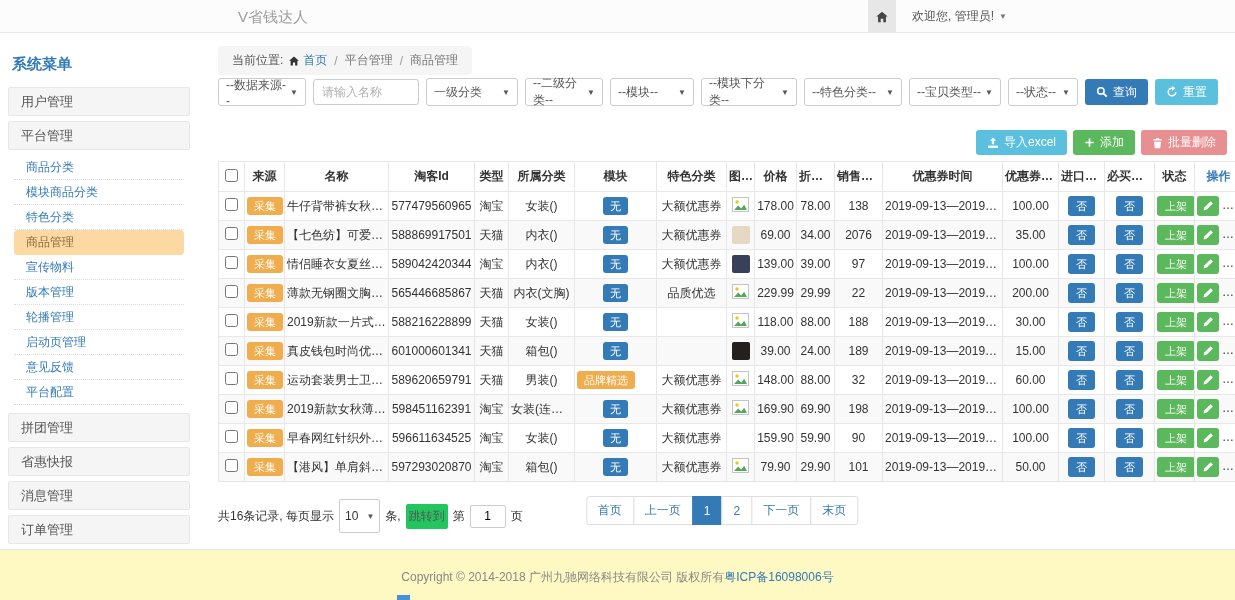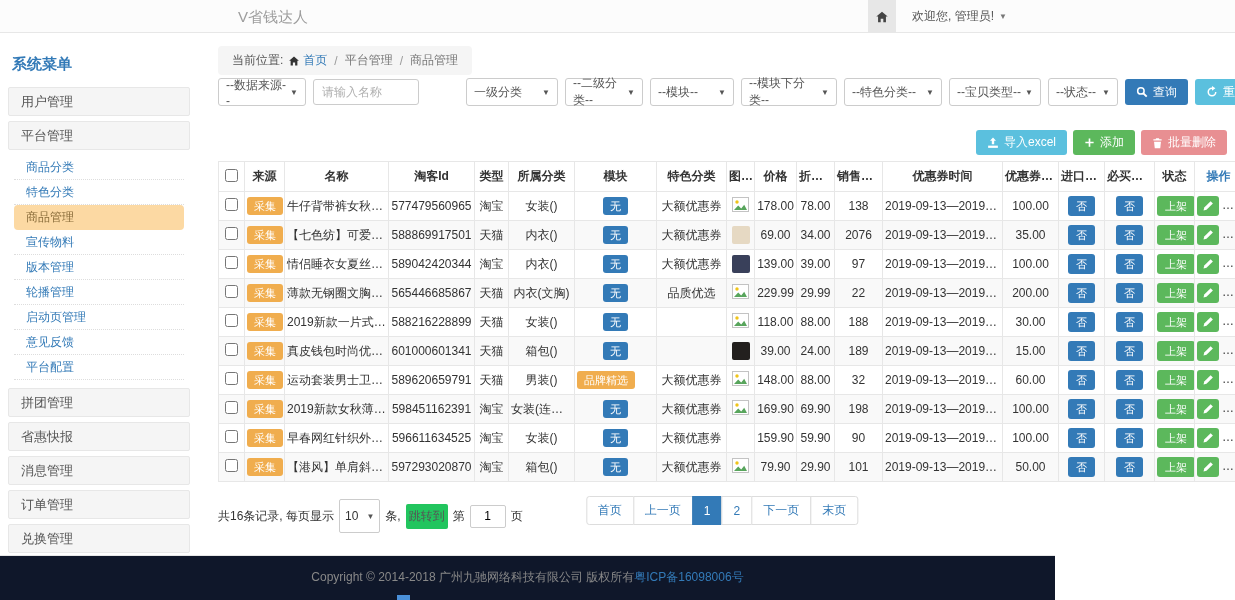--- a/index.html
+++ b/index.html
@@ -74,21 +74,21 @@
   .mini-select{height:22px;border:1px solid #ccc;border-radius:2px;background:#fff;display:inline-flex;align-items:center;padding:16px 5px;gap:4px;cursor:pointer}
   .jump-btn{background:#22c55e;border:none;border-radius:2px;padding:4px 3px;color:#555;cursor:pointer;font-family:inherit;font-size:12px}
   .page-input{width:36px;height:23px;border:1px solid #ccc;border-radius:2px;text-align:center;font-family:inherit;font-size:12px}
   .page-btns{position:absolute;left:50%;top:0;transform:translateX(-50%);display:flex}
   .page-btn{border:1px solid #ddd;background:#fff;color:#337ab7;padding:5px 11px;margin-left:-1px;cursor:pointer;font-family:inherit;font-size:12px}
   .page-btn:first-child{border-radius:3px 0 0 3px}
   .page-btn:last-child{border-radius:0 3px 3px 0}
   .page-btn.active{background:#337ab7;border-color:#337ab7;color:#fff;cursor:default}
 
   
-  .footer{position:absolute;left:0;bottom:0;width:1055px;background:#0f172a;border-top:1px solid #e7e7e7;text-align:center;padding:13px 0 14px;color:#888;z-index:5}
+  .footer{position:absolute;left:0;bottom:0;width:1235px;background:#fef9c3;border-top:1px solid #e7e7e7;text-align:center;padding:19px 0 14px;color:#888;z-index:5}
   .footer a{color:#337ab7;text-decoration:none;cursor:pointer}
   .artifact{position:absolute;left:397px;bottom:0;width:13px;height:5px;background:#4a90d9;z-index:6}
 </style>
 </head>
 <body>
 
 <div class="topbar">
   <div class="brand">V省钱达人</div>
   <div class="topbar-right">
     <div class="home-btn">
@@ -105,20 +105,21 @@
 
 <div class="layout">
 
   <aside class="sidebar">
     <div class="sidebar-title">系统菜单</div>
     <nav id="menu">
         <div class="menu-group">用户管理</div>
         <div class="menu-group">平台管理</div>
         <div class="submenu">
           <div class="submenu-item">商品分类</div>
+          <div class="submenu-item">模块商品分类</div>
           <div class="submenu-item">特色分类</div>
           <div class="submenu-item active">商品管理</div>
           <div class="submenu-item">宣传物料</div>
           <div class="submenu-item">版本管理</div>
           <div class="submenu-item">轮播管理</div>
           <div class="submenu-item">启动页管理</div>
           <div class="submenu-item">意见反馈</div>
           <div class="submenu-item">平台配置</div>
         </div>
         <div class="menu-group">拼团管理</div>
@@ -144,21 +145,21 @@
       <span class="sep">/</span>
       <span class="crumb">商品管理</span>
     </div>
 
     <div class="filter-row" id="filter-row">
         <div class="fselect" style="width: 88px;">
           <span class="sel-label">--数据来源--</span>
           <span class="sel-caret">▼</span>
         </div>
         <input class="finput" placeholder="请输入名称" style="width: 106px;">
-        <div class="fselect" style="width: 92px; margin-left: 40px;">
+        <div class="fselect" style="width: 92px;">
           <span class="sel-label">一级分类</span>
           <span class="sel-caret">▼</span>
         </div>
         <div class="fselect" style="width: 78px;">
           <span class="sel-label">--二级分类--</span>
           <span class="sel-caret">▼</span>
         </div>
         <div class="fselect" style="width: 84px;">
           <span class="sel-label">--模块--</span>
           <span class="sel-caret">▼</span>

